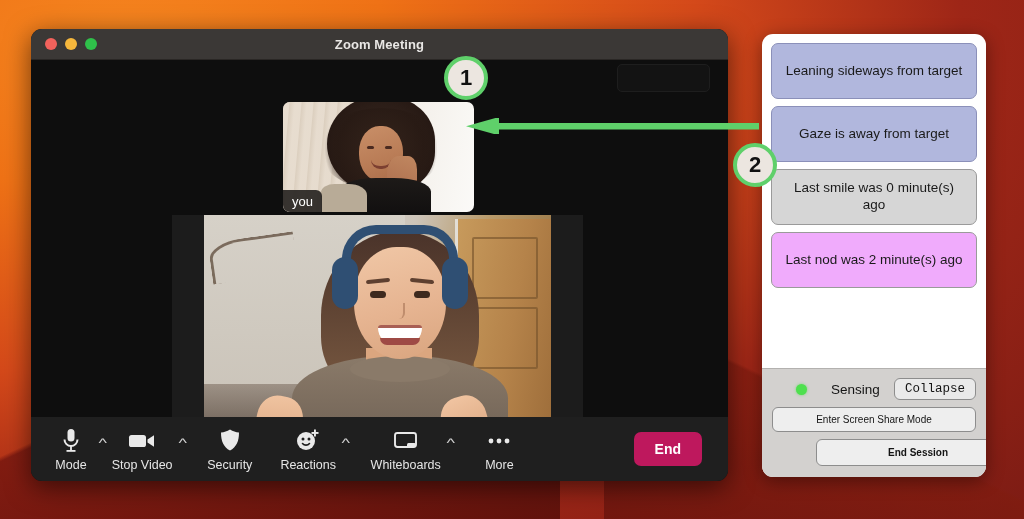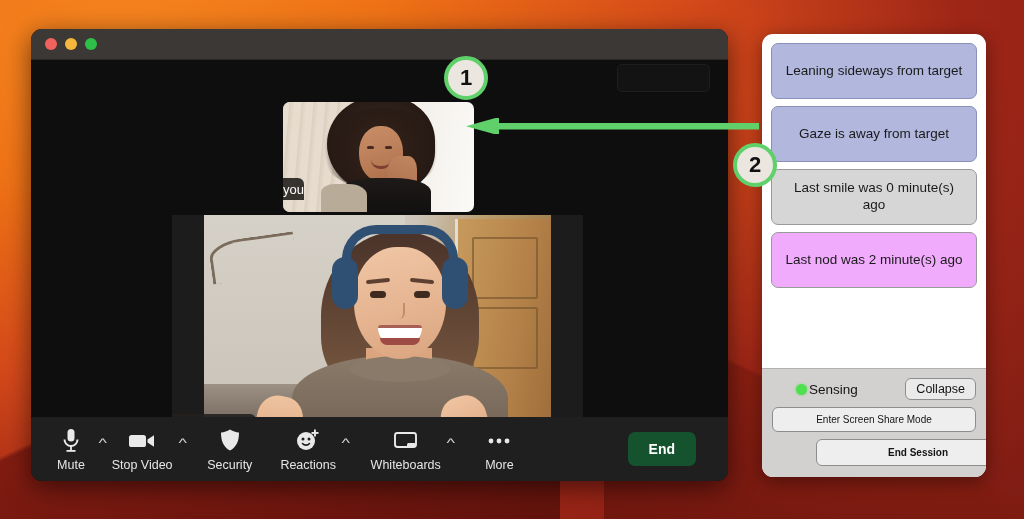--- a/index.html
+++ b/index.html
@@ -77,21 +77,21 @@
     border-bottom:3px solid #7c3f30; border-radius:0 0 14px 14px; }
   .eye-s{ position:absolute; top:20px; width:7px; height:3px; background:#4a2a20; border-radius:3px;}
   .eye-s.l{left:8px;} .eye-s.r{left:26px;}
   .arm{ position:absolute; left:104px; top:54px; width:30px; height:44px;
     background:linear-gradient(200deg,#c08760,#a9694a); border-radius:40% 30% 18% 24%; }
   .torso-s{ position:absolute; left:56px; bottom:0; width:92px; height:34px;
     background:linear-gradient(180deg,#1d1a18,#121010); border-radius:40% 40% 0 0; }
   .torso-s:before{ content:""; position:absolute; left:-18px; bottom:0; width:46px; height:28px;
     background:#b8ab97; border-radius:30% 40% 0 0; }
   .tile-label{
-    position:absolute; left:0; bottom:12px; height:22px; padding:0 0;
+    position:absolute; left:0; bottom:0; height:22px; padding:0 9px;
     display:flex; align-items:center; background:rgba(36,32,30,.9);
     color:#fff; font-size:13px; border-radius:0 6px 0 0;
   }
 
   
   .main-tile{
     position:absolute; left:141px; top:155px; width:411px; height:233px;
     background:#1c1c1c; overflow:hidden;
   }
   .main-inner{
@@ -158,22 +158,22 @@
   }
   .tool .ico{ height:26px; display:flex; align-items:flex-end; justify-content:center; }
   .tool .lbl{ font-size:12.5px; margin-top:5px; color:#e6e6e6; white-space:nowrap;}
   .tgroup{ display:flex; align-items:flex-start; }
   .caret{
     color:#cfcfcf; font-size:12px; align-self:flex-start; margin-top:9px; margin-left:1px;
     transform:scaleX(1.5);
   }
   .spacer{ flex:1 1 auto; }
   .end-btn{
-    background:#14532d; color:#fff; font-size:14px; font-weight:bold;
-    border:none; border-radius:7px; padding:9px 21px; margin-right:20px; cursor:pointer;
+    background:#be185d; color:#fff; font-size:14px; font-weight:bold;
+    border:none; border-radius:7px; padding:9px 21px; margin-right:14px; cursor:pointer;
   }
 
   
   .panel{
     position:absolute; left:762px; top:34px; width:224px; height:443px;
     background:#ffffff; border-radius:11px;
     box-shadow:0 4px 18px rgba(0,0,0,.4);
     display:flex; flex-direction:column; overflow:hidden;
   }
   .panel-cards{ padding:9px 9px 7px 9px; display:flex; flex-direction:column; gap:7px; }
@@ -183,26 +183,26 @@
     text-align:center; padding:6px 10px; font-size:13.5px; color:#1a1a1a; line-height:1.25;
   }
   .card.hl{ background:#b1b7dd; border-color:#8b90b9; }
   .card.g1{ background:#d6d6d6; }
   .card.g2{ background:#f0abfc; }
   .panel-foot{
     margin-top:auto; background:#d3d1cf; border-top:1px solid #b3b1af;
     padding:9px 10px 11px 10px; display:flex; flex-direction:column; gap:7px;
   }
   .status-row{ display:flex; align-items:center; justify-content:space-between; }
-  .sensing{ display:flex; align-items:center; gap:2px; font-size:13.5px; color:#141414;padding-left:24px;}
+  .sensing{ display:flex; align-items:center; gap:24px; font-size:13.5px; color:#141414;padding-left:24px;}
   .led{ width:11px; height:11px; border-radius:50%; background:#4ee04e; box-shadow:0 0 3px rgba(60,220,60,.6);}
   .collapse-btn{
     background:#eaeaea; border:1px solid #8d8d8d; border-radius:6px;
     font-size:12.5px; padding:3px 10px; color:#141414; cursor:pointer;
-    font-family:Liberation Sans, sans-serif;
+    font-family:Liberation Mono, monospace;
   }
   .pbtn{
     background:#eeeeee; border:1px solid #8d8d8d; border-radius:6px;
     font-size:10px; padding:6px 4px; color:#141414; cursor:pointer; width:100%;
     font-family:"Liberation Sans", sans-serif;
   }
   .pbtn.strong{ font-weight:bold; font-size:10px; padding:7px 4px;margin-left:44px;}
 
   
   .anno-arrow{ position:absolute; left:466px; top:118px; width:293px; height:16px; }
@@ -222,20 +222,21 @@
 <div class="bg-wedge2"></div>
 
 <div class="zoom-window">
 
   <div class="titlebar">
     <div class="traffic">
       <span class="dot red"></span>
       <span class="dot yellow"></span>
       <span class="dot green"></span>
     </div>
+    <div class="win-title">Zoom Meeting</div>
   </div>
 
   <div class="stage">
 
     <div class="view-widget"></div>
 
     <div class="self-tile">
       <div class="self-img">
         <div class="self-bg"></div>
         <div class="curtain"></div>
@@ -287,21 +288,21 @@
     <div class="tgroup">
       <div class="tool">
         <span class="ico">
           <svg width="18" height="25" viewBox="0 0 18 25">
               <rect x="5.5" y="1" width="7" height="12.5" rx="3.5" fill="#e9e9e9"></rect>
               <path d="M2.5 11.5a6.5 6.5 0 0 0 13 0" fill="none" stroke="#e9e9e9" stroke-width="2"></path>
               <rect x="8.1" y="17.5" width="1.8" height="5" fill="#e9e9e9"></rect>
               <rect x="4.5" y="22" width="9" height="1.8" fill="#e9e9e9"></rect>
             </svg>
         </span>
-        <span class="lbl">Mute</span>
+        <span class="lbl">Mode</span>
       </div>
       <span class="caret">^</span>
     </div>
 
     <div class="tgroup">
       <div class="tool">
         <span class="ico">
           <svg width="28" height="25" viewBox="0 0 28 25">
               <rect x="1" y="7" width="17" height="12" rx="2.6" fill="#e9e9e9"></rect>
               <path d="M19.5 11.5l6.5-4.2v11.4l-6.5-4.2z" fill="#e9e9e9"></path>

